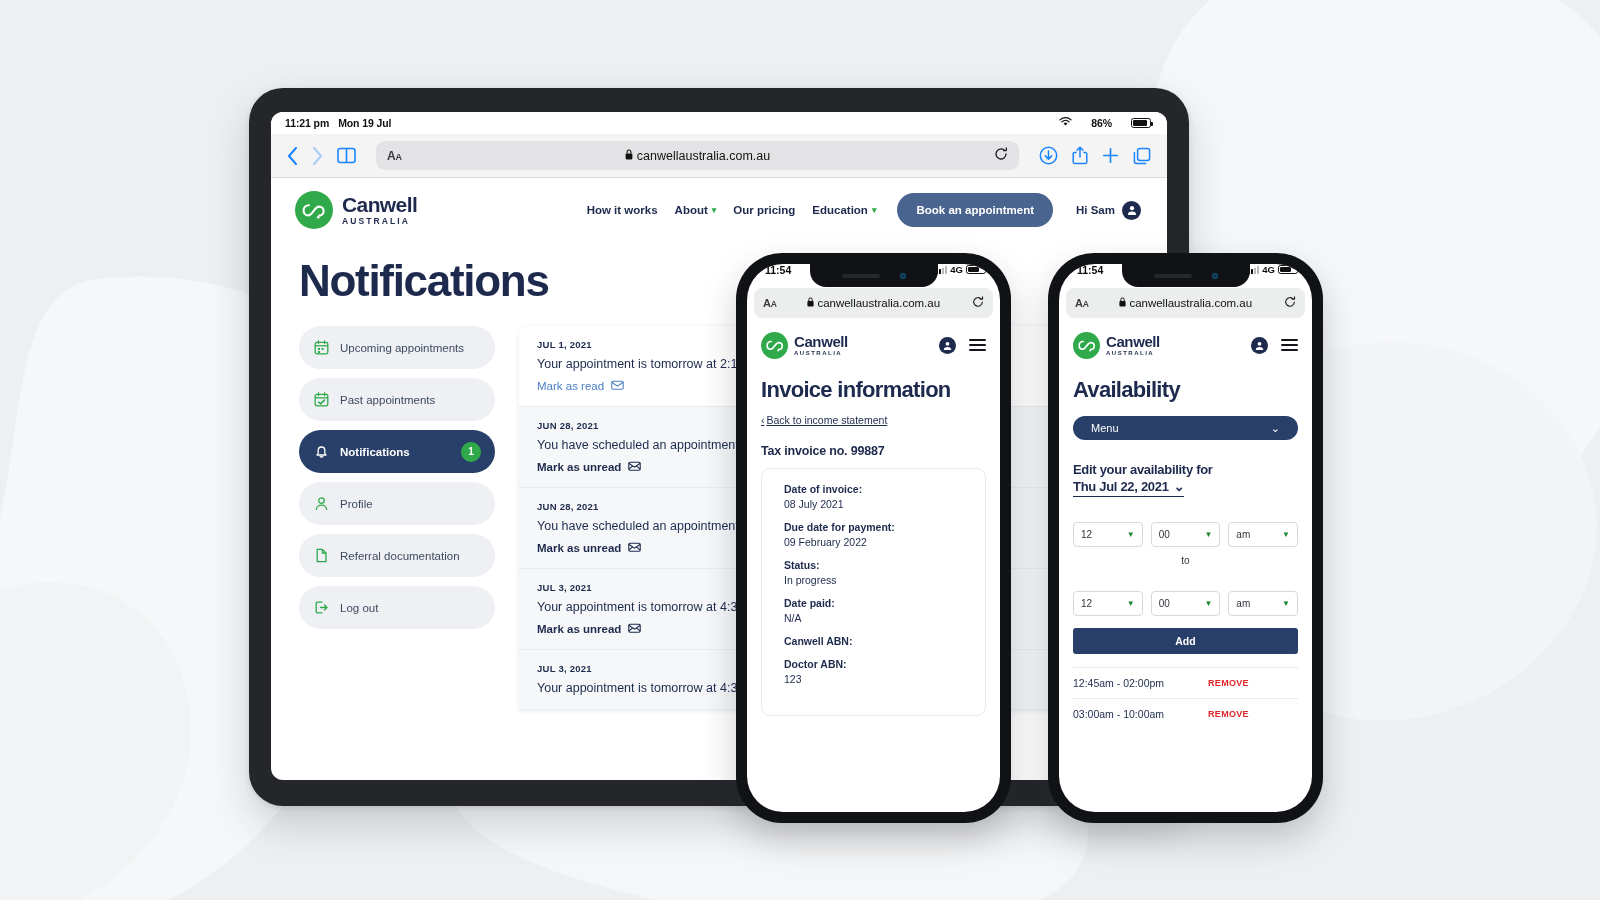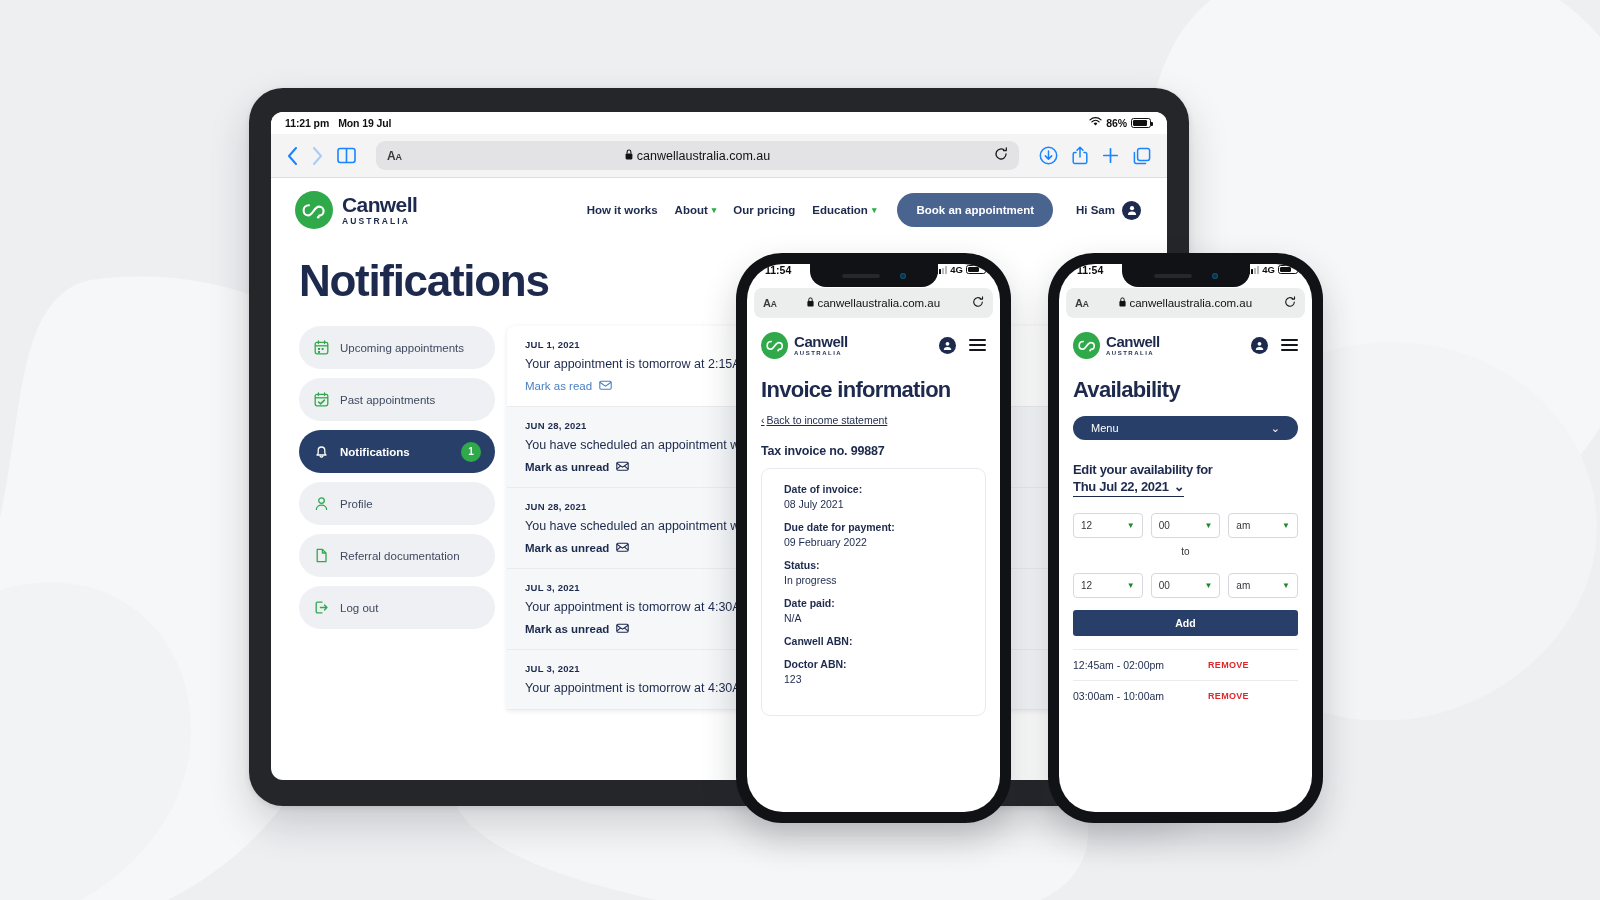--- a/index.html
+++ b/index.html
@@ -64,21 +64,21 @@
     display: flex;
     align-items: center;
     justify-content: space-between;
     padding: 0 16px 0 14px;
     font-size: 10.5px;
     font-weight: bold;
     color: #111;
     letter-spacing: -0.1px;
   }
   .ipad-status .left { display: flex; gap: 9px; align-items: center; }
-  .ipad-status .right { display: flex; gap: 4px; align-items: center; }
+  .ipad-status .right { display: flex; gap: 19px; align-items: center; }
   .batt-shell {
     width: 20px; height: 9.5px;
     border: 1.2px solid #111;
     border-radius: 2.6px;
     position: relative;
     display: inline-block;
   }
   .batt-shell::after {
     content:""; position:absolute; right:-3px; top:2.6px;
     width:1.6px; height:4px; background:#111; border-radius:0 1px 1px 0;
@@ -145,21 +145,21 @@
   .greet { display:flex; align-items:center; gap:7px; margin-left:6px; }
   .greet-text { font-size:11.5px; font-weight:700; color:#1d2a4d; }
   .avatar-circle { width:19px; height:19px; border-radius:50%; background:#1d2a4d; display:flex;align-items:center;justify-content:center; flex:none;}
 
   
   .page-body { padding: 14px 0 0 0; position:relative; }
   .page-title {
     font-size: 44px; font-weight: 800; color:#1d2a4d;
     letter-spacing:-1.3px; padding: 0 0 20px 28px;
   }
-  .content-cols { display:flex; gap: 12px; padding-left:28px; }
+  .content-cols { display:flex; gap: 24px; padding-left:28px; }
 
   
   .side-nav { width: 196px; flex:none; display:flex; flex-direction:column; gap:9px; }
   .side-item {
     height: 43px; border-radius: 22px; background:#eef0f3;
     display:flex; align-items:center; gap:11px; padding: 0 14px;
     cursor:pointer; position:relative;
   }
   .side-item .label { font-size:11.5px; color:#3f4a60; font-weight:500; white-space:nowrap; }
   .side-item.active { background:#284069; }
@@ -269,21 +269,21 @@
     display:flex; align-items:center; padding: 0 18px; cursor:pointer;
   }
   .menu-btn .mtxt { font-size:11px; color:#fff; font-weight:500;}
   .menu-btn .mcaret { margin-left:auto; color:#fff; font-size:11px; }
   .avail-label { margin-top:22px; font-size:13px; font-weight:800; color:#1d2a4d; letter-spacing:-0.3px;}
   .avail-date {
     font-size:13px; font-weight:800; color:#1d2a4d;
     border-bottom:1.6px solid #1d2a4d; display:inline-flex; align-items:center; gap:5px;
     padding-bottom:2px; cursor:pointer; letter-spacing:-0.3px;
   }
-  .time-row { display:flex; gap:8px; margin-top:16px; }
+  .time-row { display:flex; gap:8px; margin-top:25px; }
   .sel {
     flex:1; height:25px; border:1px solid #d5d9de; border-radius:4px; background:#fff;
     display:flex; align-items:center; padding: 0 7px; cursor:pointer;
   }
   .sel .v { font-size:10px; color:#32353c; }
   .sel .dn { margin-left:auto; color:#1a8a2e; font-size:8px; }
   .to-word { text-align:center; font-size:10px; color:#32353c; margin-top:8px; }
   .add-btn {
     margin-top:12px; width:100%; height:26px; background:#284069; color:#fff;
     border:none; border-radius:3px; font-size:10.5px; font-weight:700; cursor:pointer;

